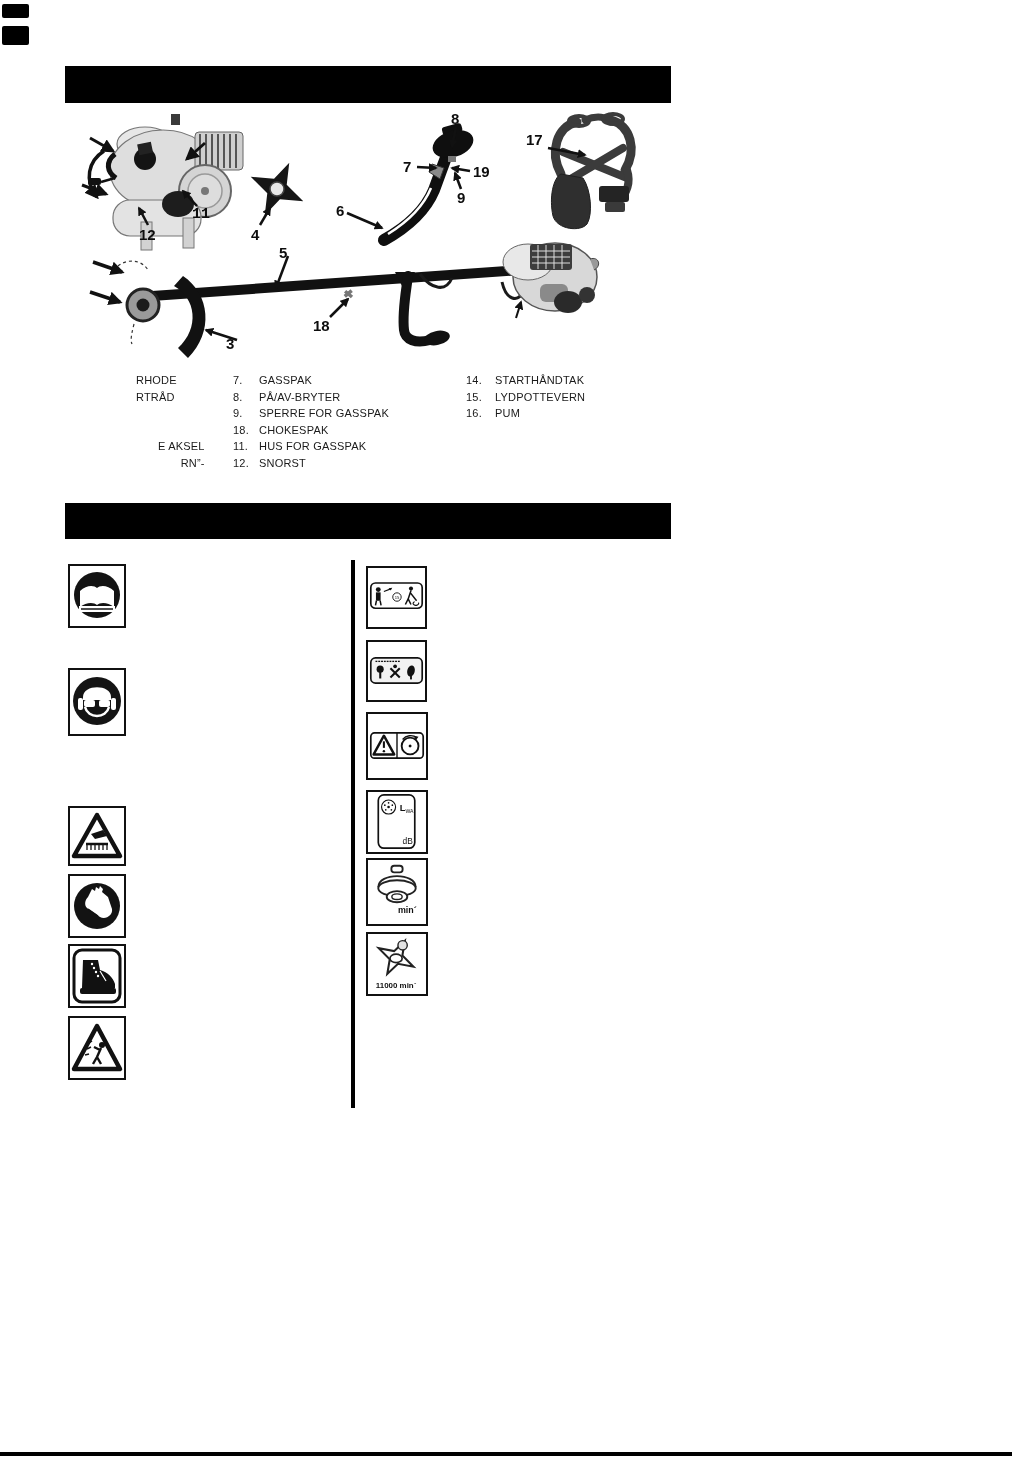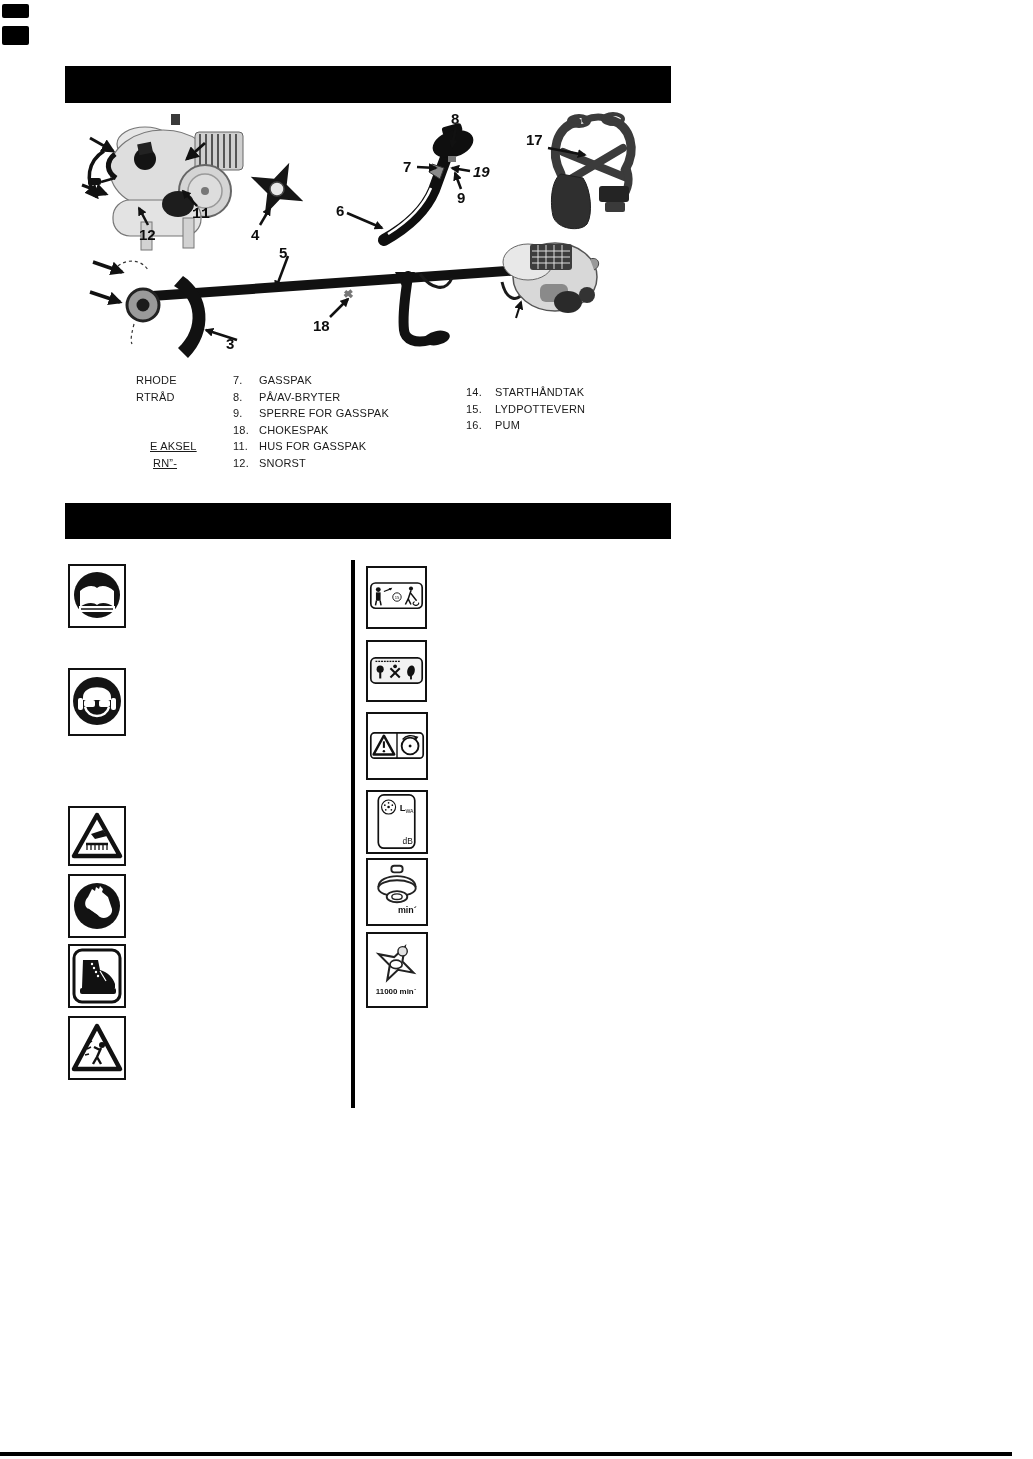--- a/index.html
+++ b/index.html
@@ -159,29 +159,29 @@
 <span class="callout" style="left:251px;top:227px;">4</span>
 <span class="callout" style="left:279px;top:245px;">5</span>
 <span class="callout" style="left:336px;top:203px;">6</span>
 <span class="callout" style="left:403px;top:159px;">7</span>
 <span class="callout" style="left:451px;top:111px;">8</span>
 <span class="callout" style="left:457px;top:190px;">9</span>
 <span class="callout" style="left:192px;top:207px;font-family:Liberation Mono, monospace;">11</span>
 <span class="callout" style="left:139px;top:227px;">12</span>
 <span class="callout" style="left:526px;top:132px;">17</span>
 <span class="callout" style="left:313px;top:318px;">18</span>
-<span class="callout" style="left:473px;top:164px;font-style:italic;">19</span>
+<span class="callout" style="left:473px;top:164px;">19</span>
 
 <div class="plist" style="left:136px;top:372px;">
   <div class="l1">RHODE</div>
   <div class="l1">RTRÅD</div>
 </div>
-<div class="plist" style="left:150px;top:438px;text-decoration:underline;">
+<div class="plist" style="left:158px;top:438px;">
   <div class="l1">E AKSEL</div>
-  <div class="l1" style="padding-left:3px;">RN”-</div>
+  <div class="l1" style="padding-left:3px;text-align:right;">RN”-</div>
 </div>
 
 <div class="plist" style="left:233px;top:372px;">
   <div class="row">
       <span class="num">7.</span>
       <span>GASSPAK</span>
     </div>
   <div class="row">
       <span class="num">8.</span>
       <span>PÅ/AV-BRYTER</span>
@@ -197,21 +197,21 @@
   <div class="row">
       <span class="num">11.</span>
       <span>HUS FOR GASSPAK</span>
     </div>
   <div class="row">
       <span class="num">12.</span>
       <span>SNORST</span>
     </div>
 </div>
 
-<div class="plist plist3" style="left:466px;top:372px;margin-top:12px;">
+<div class="plist plist3" style="left:466px;top:372px;">
   <div class="row">
       <span class="num">14.</span>
       <span>STARTHÅNDTAK</span>
     </div>
   <div class="row">
       <span class="num">15.</span>
       <span>LYDPOTTEVERN</span>
     </div>
   <div class="row">
       <span class="num">16.</span>
@@ -372,21 +372,21 @@
   <svg width="58" height="64" viewBox="0 0 62 68">
     <rect x="25" y="6" width="12" height="7" rx="3" fill="#fff" stroke="#222" stroke-width="2"></rect>
     <path d="M11,29 C11,13 51,13 51,29" fill="#fff" stroke="#222" stroke-width="2"></path>
     <ellipse cx="31" cy="30" rx="20" ry="8.5" fill="#fff" stroke="#222" stroke-width="2"></ellipse>
     <ellipse cx="31" cy="39" rx="11" ry="6" fill="#fff" stroke="#222" stroke-width="2"></ellipse>
     <ellipse cx="31" cy="39" rx="5.5" ry="3" fill="#fff" stroke="#222" stroke-width="1.5"></ellipse>
     <text x="42" y="56" font-size="9.5" font-weight="bold" text-anchor="middle" fill="#111">min´</text>
   </svg>
 </div>
 
-<div class="icon-box" style="left:366px;top:932px;width:62px;height:76px;">
+<div class="icon-box" style="left:366px;top:932px;width:62px;height:64px;">
   <svg width="58" height="64" viewBox="0 0 62 68">
     <path d="M30,7 L35,22 L51,27 L35,32 L30,47 L25,32 L9,27 L25,22 Z" fill="#fff" stroke="#222" stroke-width="2.2" transform="rotate(28 30 27)"></path>
     <circle cx="37" cy="14" r="5" fill="#e2e2e2" stroke="#222" stroke-width="1.5"></circle>
     <ellipse cx="30" cy="28" rx="6.5" ry="4.5" fill="#fff" stroke="#222" stroke-width="1.8"></ellipse>
     <text x="30" y="60" font-size="8.5" font-weight="bold" text-anchor="middle" fill="#111">11000 min´</text>
   </svg>
 </div>
 
 <div class="botrule" style="left:0px;top:1452px;width:1012px;height:4px;"></div>
 

